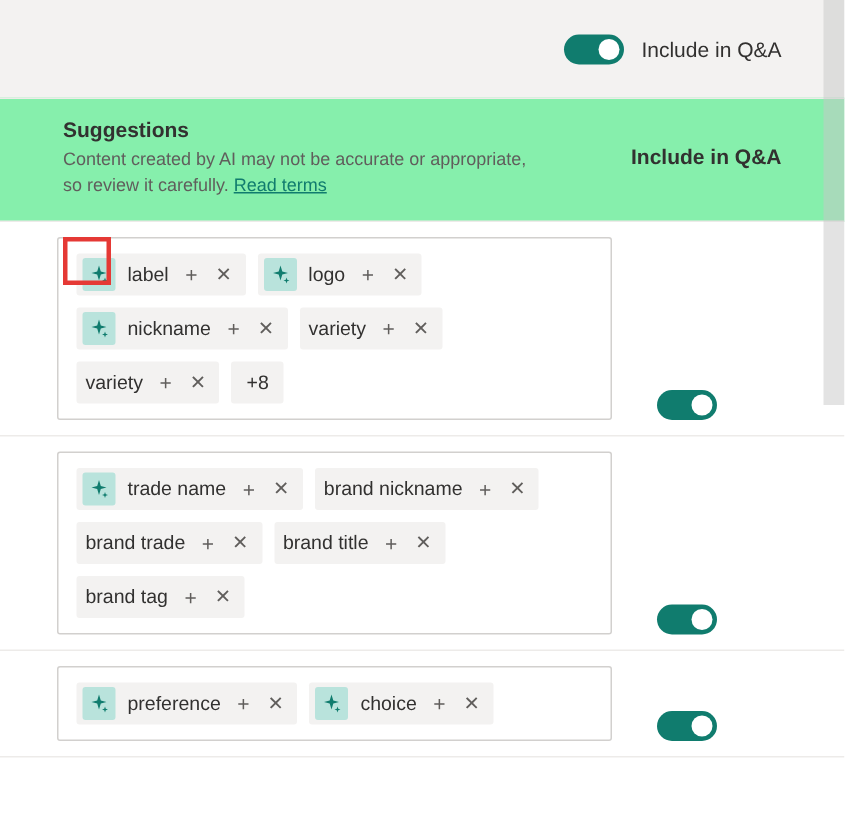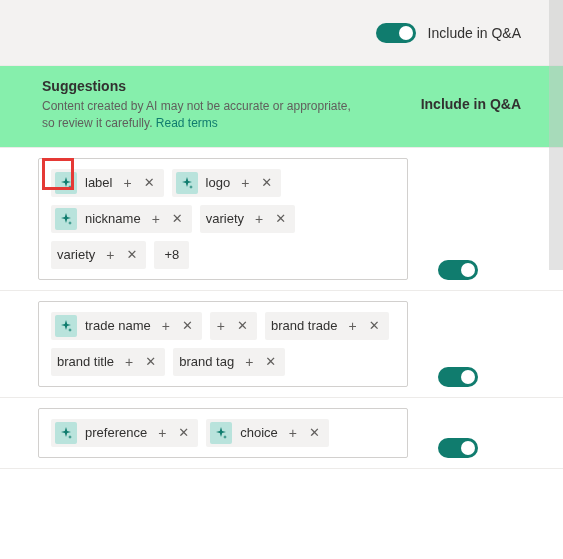--- a/index.html
+++ b/index.html
@@ -70,20 +70,21 @@
     font-size: 14px;
     margin-bottom: 4px;
   }
   .sh-desc {
     font-size: 12px;
     color: #605e5c;
     line-height: 1.45;
   }
   .sh-desc a {
     color: #107c6e;
+    text-decoration: underline;
     cursor: pointer;
   }
   .sh-right {
     font-weight: 600;
     font-size: 14px;
     color: #323130;
     padding-top: 18px;
   }
   .rows { }
   .row {
@@ -232,20 +233,21 @@
           <span class="sparkle-wrap">
             <svg class="sparkle" viewBox="0 0 14 14">
               <use href="#sparkle-path"></use>
             </svg>
           </span>
           <span class="label">trade name</span>
           <span class="plus">+</span>
           <span class="x">✕</span>
         </span>
         <span class="chip">
+          <span class="label">brand nickname</span>
           <span class="plus">+</span>
           <span class="x">✕</span>
         </span>
         <span class="chip">
           <span class="label">brand trade</span>
           <span class="plus">+</span>
           <span class="x">✕</span>
         </span>
         <span class="chip">
           <span class="label">brand title</span>

